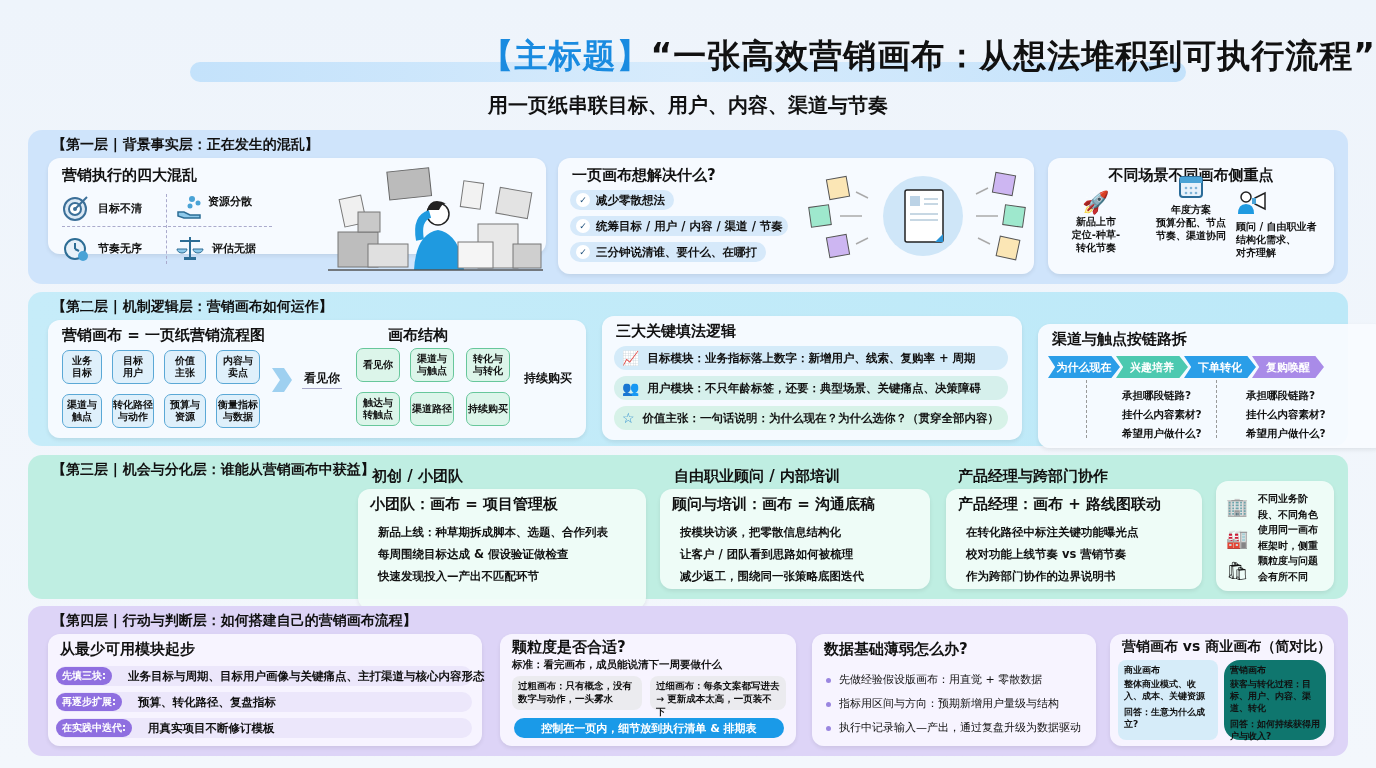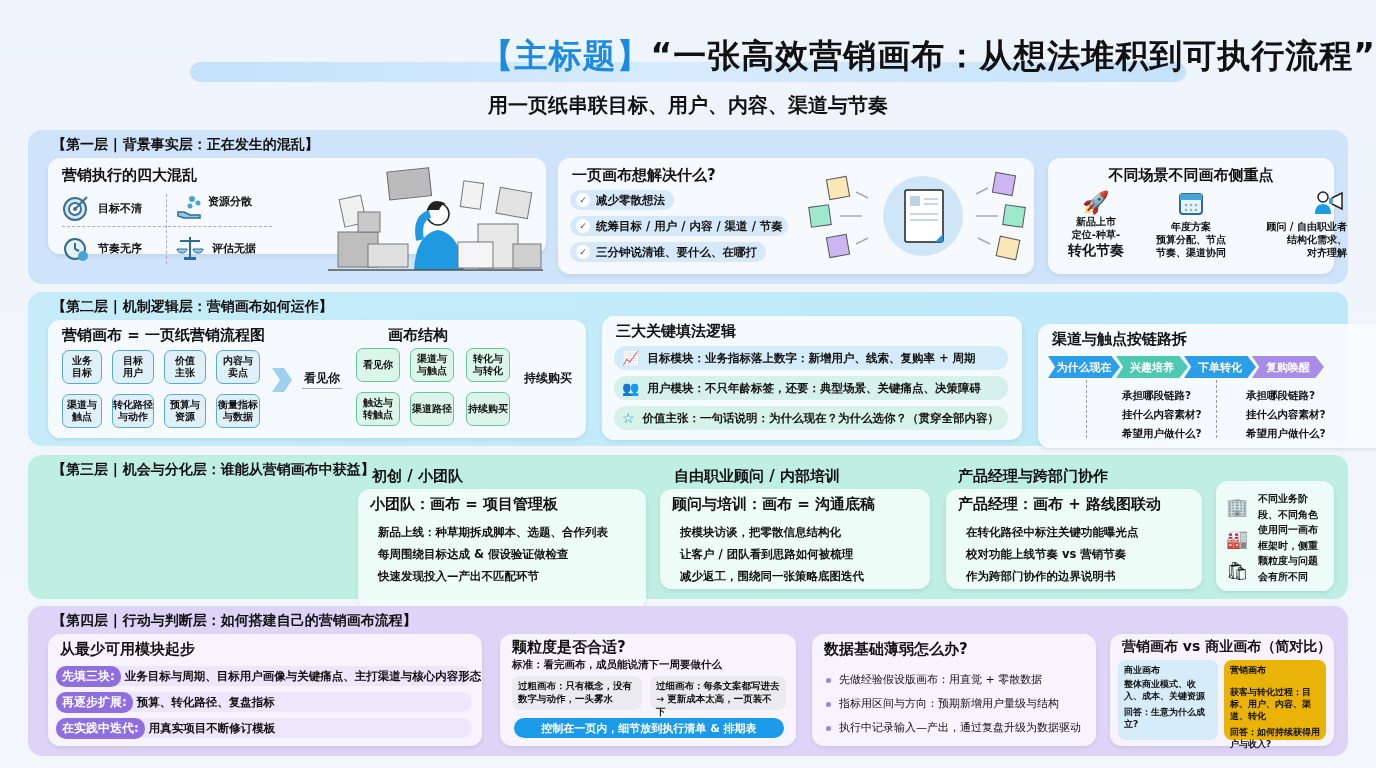--- a/index.html
+++ b/index.html
@@ -18,21 +18,21 @@
 .layer-title{font-size:14px;font-weight:bold;white-space:nowrap}
 .card{background:rgba(248,251,255,.95);border-radius:12px;box-shadow:0 2px 4px rgba(0,0,0,.08)}
 .card-h{font-size:15px;font-weight:bold;white-space:nowrap}
 .sm{font-size:11px;font-weight:bold;white-space:nowrap}
 .pill{border-radius:12px;display:flex;align-items:center;font-size:11.5px;font-weight:bold;white-space:nowrap}
 .check{width:14px;height:14px;border-radius:50%;background:#fff;display:inline-flex;align-items:center;justify-content:center;font-size:9px;margin:0 6px 0 6px;color:#1d4e7a}
 .box{border:1.5px solid #5aa8d6;border-radius:7px;background:#dff0fb;display:flex;align-items:center;justify-content:center;text-align:center;font-size:10px;font-weight:bold;line-height:1.25}
 .gbox{border:1.5px solid #67c79b;border-radius:7px;background:#dcf5ea;display:flex;align-items:center;justify-content:center;text-align:center;font-size:10px;font-weight:bold;line-height:1.25}
 .chev{height:22px;display:flex;align-items:center;justify-content:center;color:#fff;font-size:11px;font-weight:bold;clip-path:polygon(0 0,88% 0,100% 50%,88% 100%,0 100%,10% 50%)}
 .bullet-line{font-size:11px;font-weight:normal;white-space:nowrap}
-.tag-pill{background:#8f6fe0;color:#fff;border-radius:10px;padding:2px 6px;margin-right:4px;font-size:12px}
+.tag-pill{background:#8f6fe0;color:#fff;border-radius:10px;padding:2px 6px;margin-right:16px;font-size:10px}
 .row-pill{background:#ece7fb;border-radius:10px;height:20px;display:flex;align-items:center;font-size:11.5px;font-weight:bold;white-space:nowrap}
 .dot{width:5px;height:5px;border-radius:50%;background:#9a86e0;display:inline-block;margin-right:8px}
 </style>
 </head>
 <body>
 
 <div class="abs title-bar"></div>
 <div class="abs main-title"><span class="tag">【主标题】</span><span>“一张高效营销画布：从想法堆积到可执行流程”</span></div>
 <div class="abs subtitle">用一页纸串联目标、用户、内容、渠道与节奏</div>
 
@@ -139,40 +139,40 @@
         </g>
     </svg>
   </div>
 
   <div class="abs card" style="left:1020px;top:28px;width:286px;height:116px">
     <div class="abs card-h" style="left:0;width:286px;text-align:center;top:8px">不同场景不同画布侧重点</div>
     <div class="abs" style="left:8px;top:32px;width:80px;text-align:center">
       <div style="font-size:22px;color:#3a8fc8">🚀</div>
       <div class="sm" style="font-size:10px;line-height:1.3">新品上市</div>
       <div class="sm" style="font-size:10px;line-height:1.3">定位-种草-</div>
-      <div class="sm" style="font-size:14px;line-height:1.3">转化节奏</div>
-    </div>
-    <div class="abs" style="left:100px;top:32px;width:86px;text-align:center">
+      <div class="sm" style="font-size:10px;line-height:1.3">转化节奏</div>
+    </div>
+    <div class="abs" style="left:100px;top:15px;width:86px;text-align:center">
       <svg width="26" height="26" viewBox="0 0 26 26">
           <rect x="2" y="4" width="22" height="20" rx="3" fill="#e8f2fb" stroke="#2b6c99" stroke-width="2"></rect>
           <rect x="2" y="4" width="22" height="6" fill="#4aa3d6"></rect>
           <g fill="#7fb4d8">
             <circle cx="8" cy="15" r="1.3"></circle>
             <circle cx="13" cy="15" r="1.3"></circle>
             <circle cx="18" cy="15" r="1.3"></circle>
             <circle cx="8" cy="20" r="1.3"></circle>
             <circle cx="13" cy="20" r="1.3"></circle>
             <circle cx="18" cy="20" r="1.3"></circle>
           </g>
         </svg>
       <div class="sm" style="font-size:10px;line-height:1.3">年度方案</div>
       <div class="sm" style="font-size:10px;line-height:1.3">预算分配、节点</div>
       <div class="sm" style="font-size:10px;line-height:1.3">节奏、渠道协同</div>
     </div>
-    <div class="abs" style="left:209px;top:32px;width:90px;text-align:right">
+    <div class="abs" style="left:188px;top:32px;width:90px;text-align:left">
       <svg width="34" height="26" viewBox="0 0 34 26">
           <circle cx="10" cy="7" r="5" fill="#fff" stroke="#222" stroke-width="1.5"></circle>
           <path d="M2 24 q0-10 8-10 q8 0 8 10z" fill="#1f9ae0"></path>
           <path d="M19 8 l10-5 v16 l-10-5z" fill="#fff" stroke="#222" stroke-width="1.5"></path>
           <rect x="16" y="8" width="4" height="6" fill="#4aa3d6"></rect>
         </svg>
       <div class="sm" style="font-size:10px;line-height:1.3">顾问 / 自由职业者</div>
       <div class="sm" style="font-size:10px;line-height:1.3">结构化需求、</div>
       <div class="sm" style="font-size:10px;line-height:1.3">对齐理解</div>
     </div>
@@ -341,19 +341,19 @@
     </div>
   </div>
 
   <div class="abs card" style="left:1082px;top:28px;width:224px;height:112px;background:rgba(248,246,255,.95)">
     <div class="abs card-h" style="left:12px;top:4px;font-size:14px">营销画布 vs 商业画布（简对比）</div>
     <div class="abs" style="left:8px;top:26px;width:100px;height:80px;background:#d6ecf9;border-radius:8px;padding:4px 6px;font-size:9px;font-weight:bold;line-height:12px">
       <div>商业画布</div>
       <div style="margin-top:2px">整体商业模式、收入、成本、关键资源</div>
       <div style="margin-top:4px">回答：生意为什么成立?</div>
     </div>
-    <div class="abs" style="left:114px;top:26px;width:102px;height:80px;background:#eab308;border-radius:8px;padding:4px 6px;font-size:9px;font-weight:bold;line-height:12px">
+    <div class="abs" style="left:114px;top:26px;width:102px;height:80px;background:#0f766e;border-radius:16px;padding:4px 6px;font-size:9px;font-weight:bold;line-height:12px">
       <div>营销画布</div>
-      <div style="margin-top:10px">获客与转化过程：目标、用户、内容、渠道、转化</div>
+      <div style="margin-top:2px">获客与转化过程：目标、用户、内容、渠道、转化</div>
       <div style="margin-top:4px">回答：如何持续获得用户与收入?</div>
     </div>
   </div>
 </div>
 
 </body></html>

